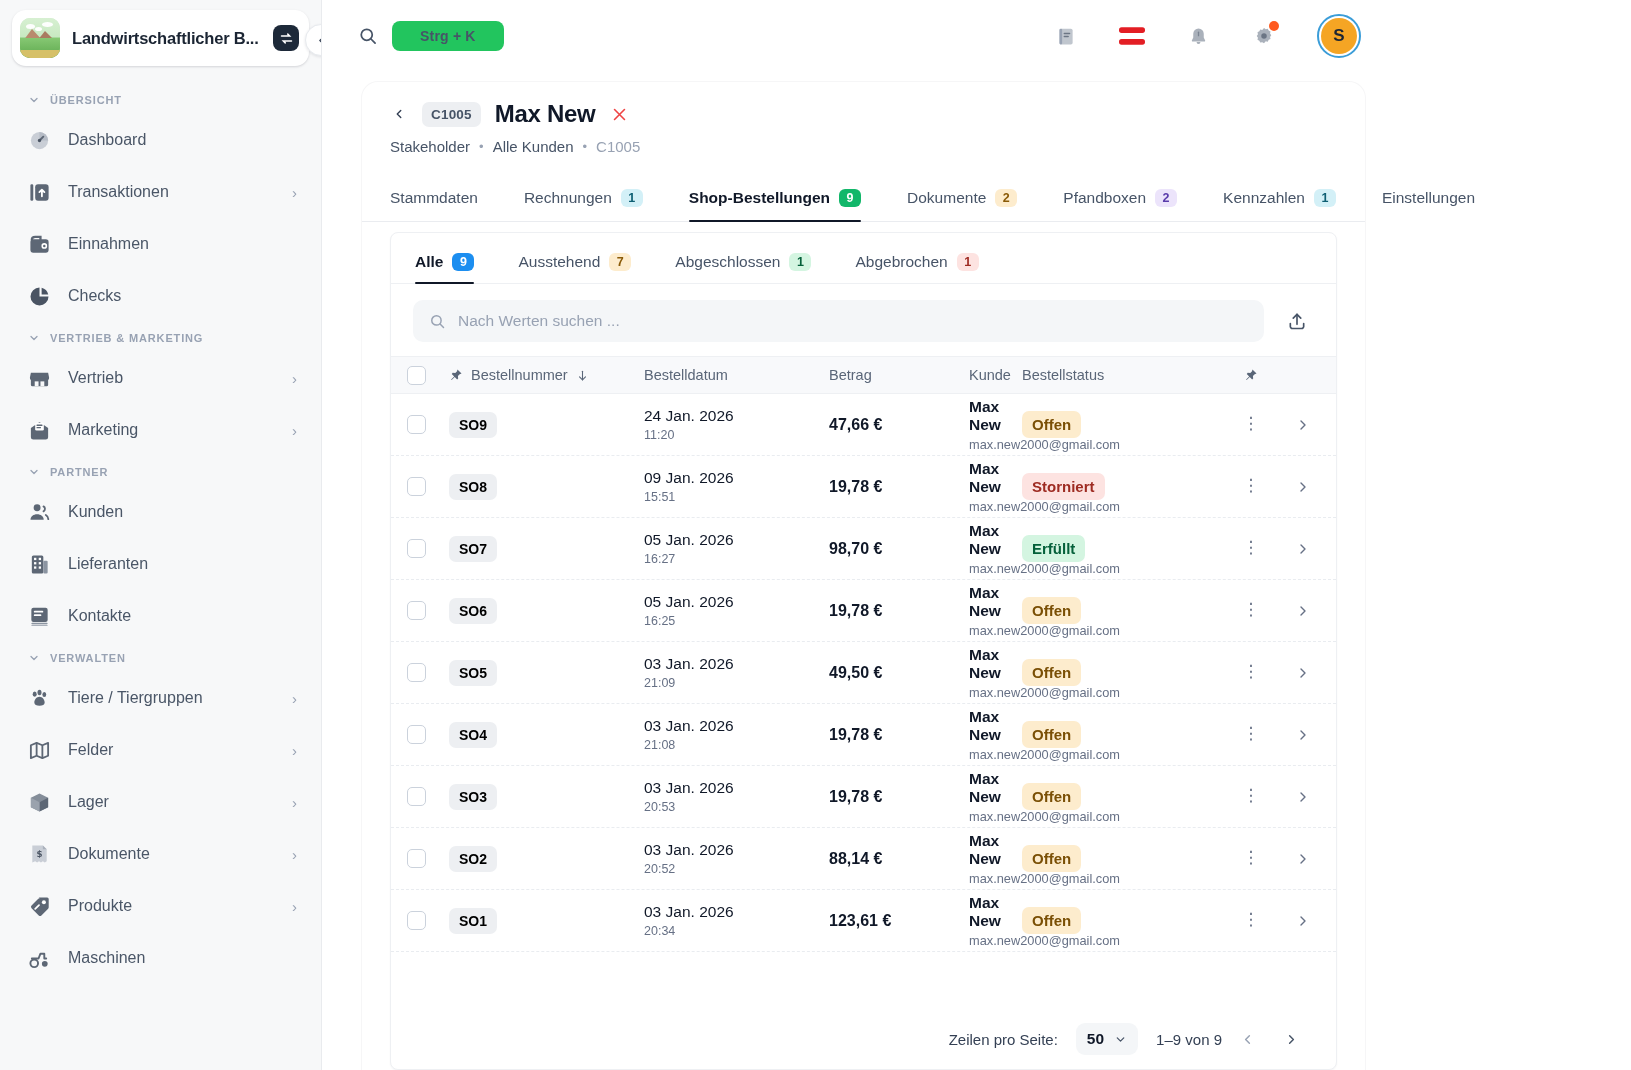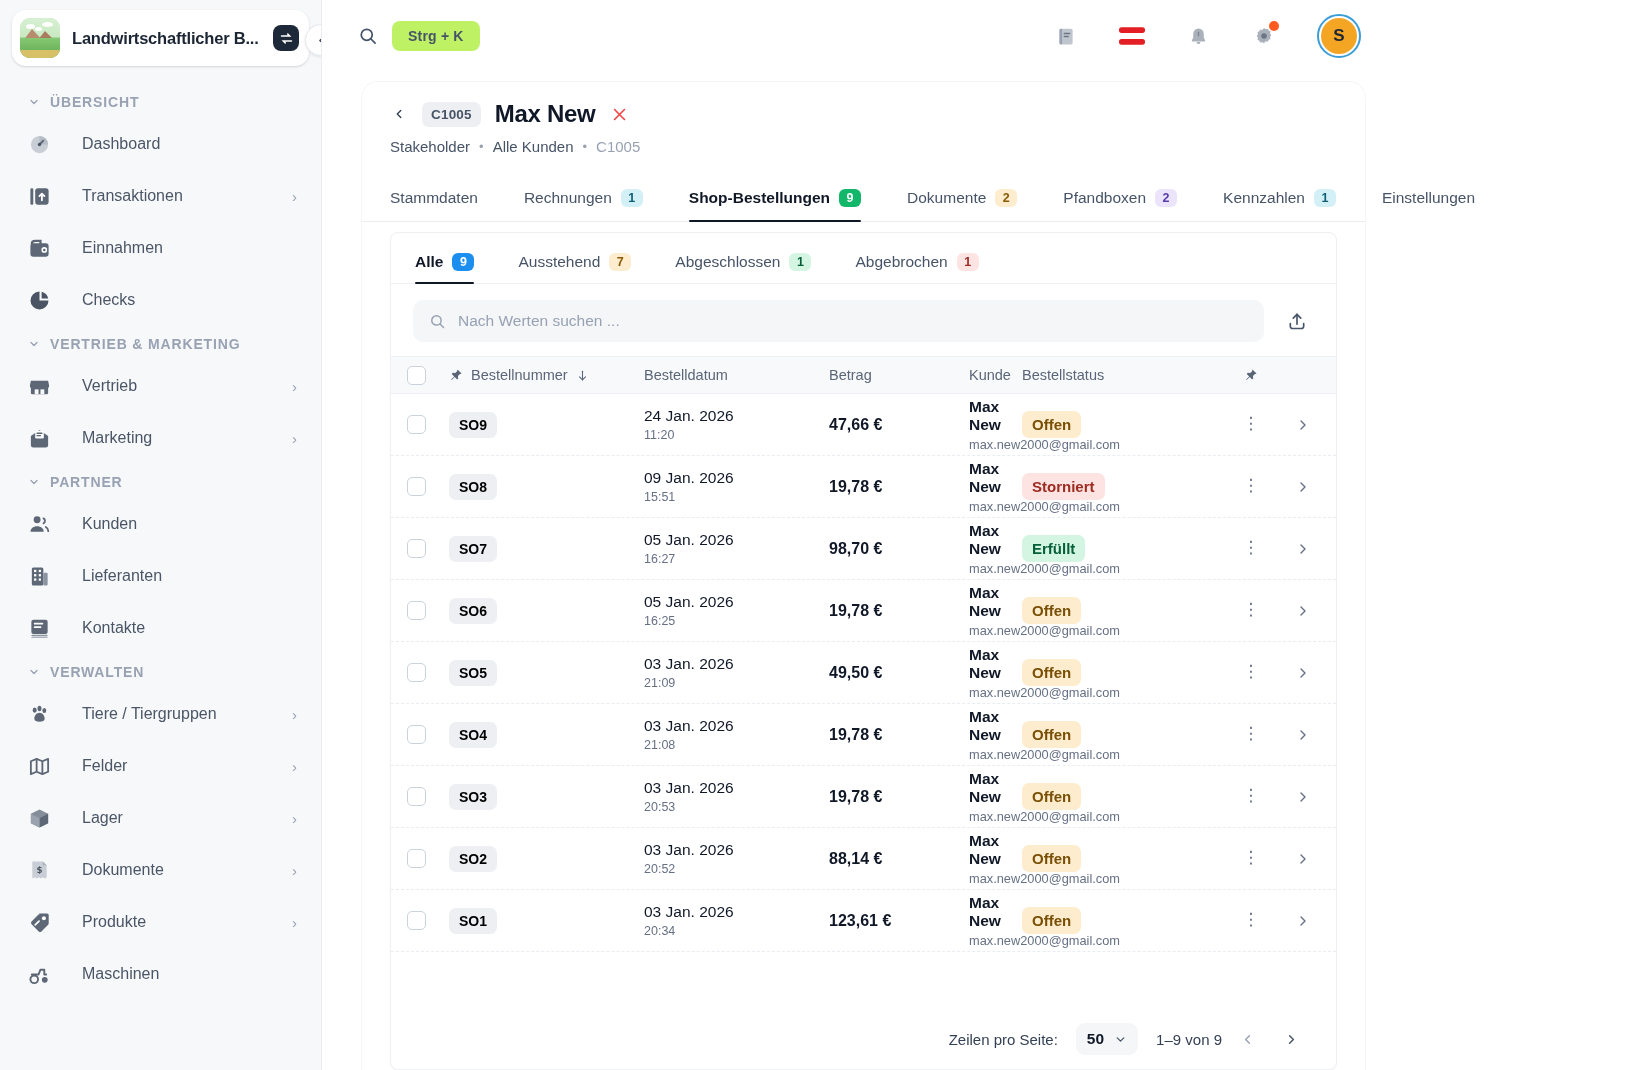--- a/index.html
+++ b/index.html
@@ -65,42 +65,42 @@
     width: 32px; height: 32px; border-radius: 50%;
     background: #fff; border: 1px solid #e7eaee;
     box-shadow: 0 1px 3px rgba(16,24,40,.10);
     display: flex; align-items: center; justify-content: center;
     z-index: 30;
   }
   .nav { padding: 18px 0 0 0; }
   .nav-group-head {
     display: flex; align-items: center; gap: 10px;
     padding: 10px 0 8px 28px;
-    font-size: 14px; font-weight: 700; letter-spacing: .85px;
+    font-size: 11px; font-weight: 700; letter-spacing: .85px;
     color: #98a2b3; text-transform: uppercase;
   }
   .nav-item {
-    display: flex; align-items: center; gap: 30px;
+    display: flex; align-items: center; gap: 16px;
     height: 52px; padding: 0 24px 0 26px;
     color: #475467; font-size: 16px;
     position: relative;
   }
   .nav-item .label { flex: 1 1 auto; color:#4a5667; font-size:16px; }
   .nav-item .ico { width: 26px; height: 26px; flex: 0 0 26px; display:flex; align-items:center; justify-content:center; }
   .chev-r { color: #98a2b3; font-size: 15px; }
 
   
   .main { flex: 1 1 auto; height: 1070px; background: #fff; display: flex; flex-direction: column; min-width:0; }
   .topbar {
     height: 72px; flex: 0 0 72px; display: flex; align-items: center;
     padding: 0 24px 0 36px; gap: 14px;
   }
   .kbd {
-    background: #bef264; color: #475467; font-size: 14px; font-weight: 700;
-    border-radius: 8px; padding: 7px 16px; letter-spacing: .2px;
+    background: #22c55e; color: #475467; font-size: 14px; font-weight: 700;
+    border-radius: 8px; padding: 7px 28px; letter-spacing: .2px;
   }
   .topbar-spacer { flex: 1 1 auto; }
   .tb-icon { width: 34px; height: 34px; display:flex; align-items:center; justify-content:center; position: relative; margin-left: 18px; }
   .dot-badge { position: absolute; right: 2px; top: 2px; width: 10px; height: 10px; border-radius: 50%; background: #ff5a1f; }
   .avatar {
     width: 36px; height: 36px; border-radius: 50%;
     background: #f5a524; color: #1b2533;
     font-size: 17px; font-weight: 600;
     display: flex; align-items: center; justify-content: center;
     outline: 2px solid #3b9dd8; outline-offset: 2px;

